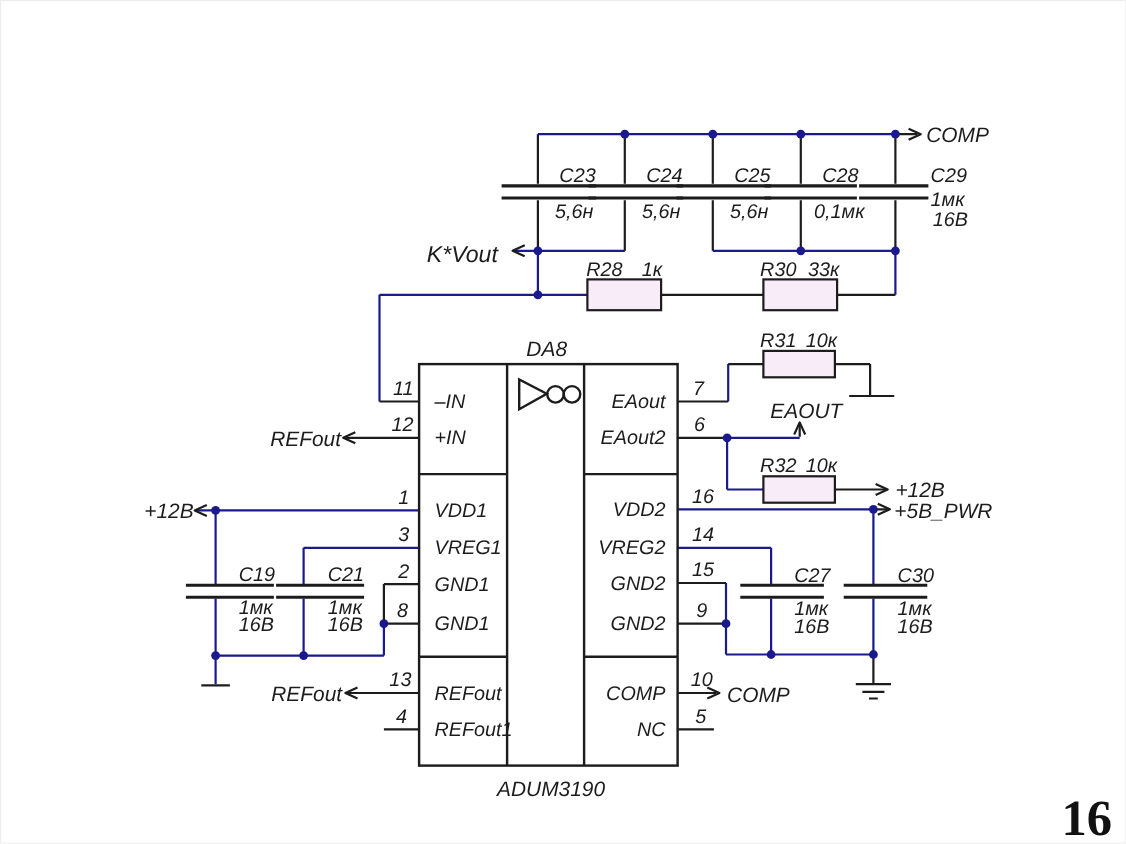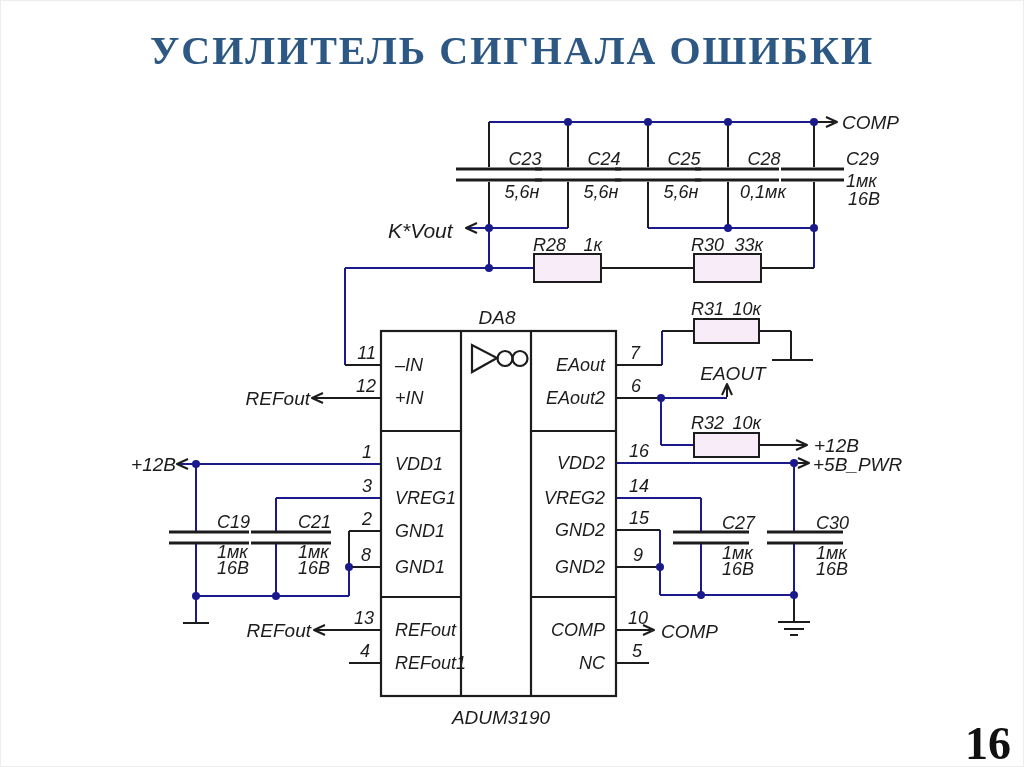--- a/index.html
+++ b/index.html
@@ -23,21 +23,20 @@
   .n{font-size:18px;}           
   .lbl{font-size:18px;}         
   .net{font-size:19px;}
   .big{font-size:21px;}
   .mid{text-anchor:middle;} .end{text-anchor:end;}
 </style>
 </head>
 <body>
 
 <div id="slide">
-  <div id="title">УСИЛИТЕЛЬ СИГНАЛА ОШИБКИ</div>
 
   <svg width="1024" height="767" viewBox="0 0 1024 767">
 
     <g>
       <path class="wu" d="M488 121H813"></path>
       <path class="wu" d="M466 227H567 M647 227H813 M488 227V267 M813 227V267 M344 267H533 M344 267V364"></path>
       <path class="wu" d="M177 463H380"></path>
       <path class="wu" d="M195 463V530 M195 543V595 M195 595V621"></path>
       <path class="wu" d="M275 497H380 M275 497V530 M275 543V595"></path>
       <path class="wu" d="M195 595H348 M348 566V595"></path>

